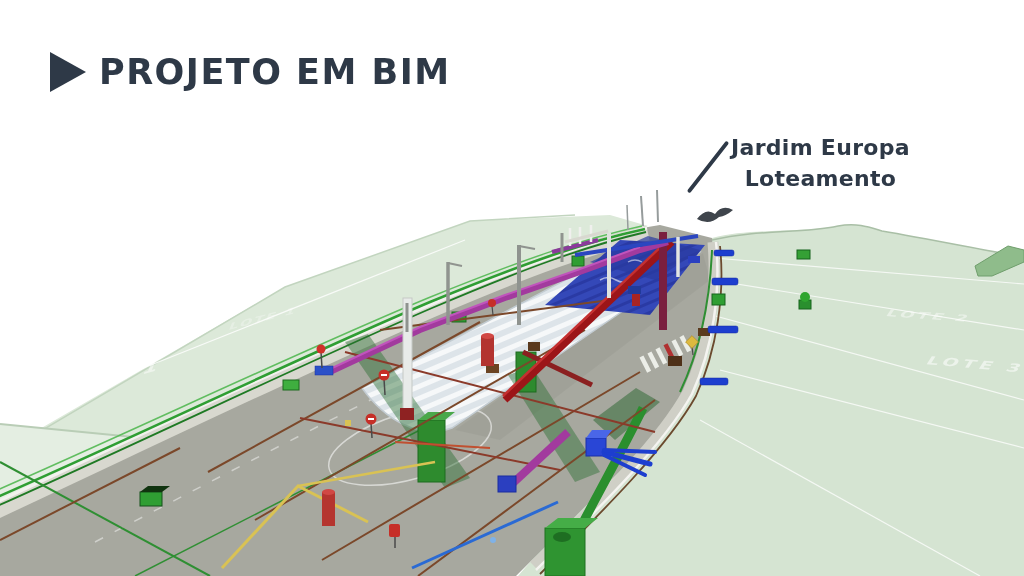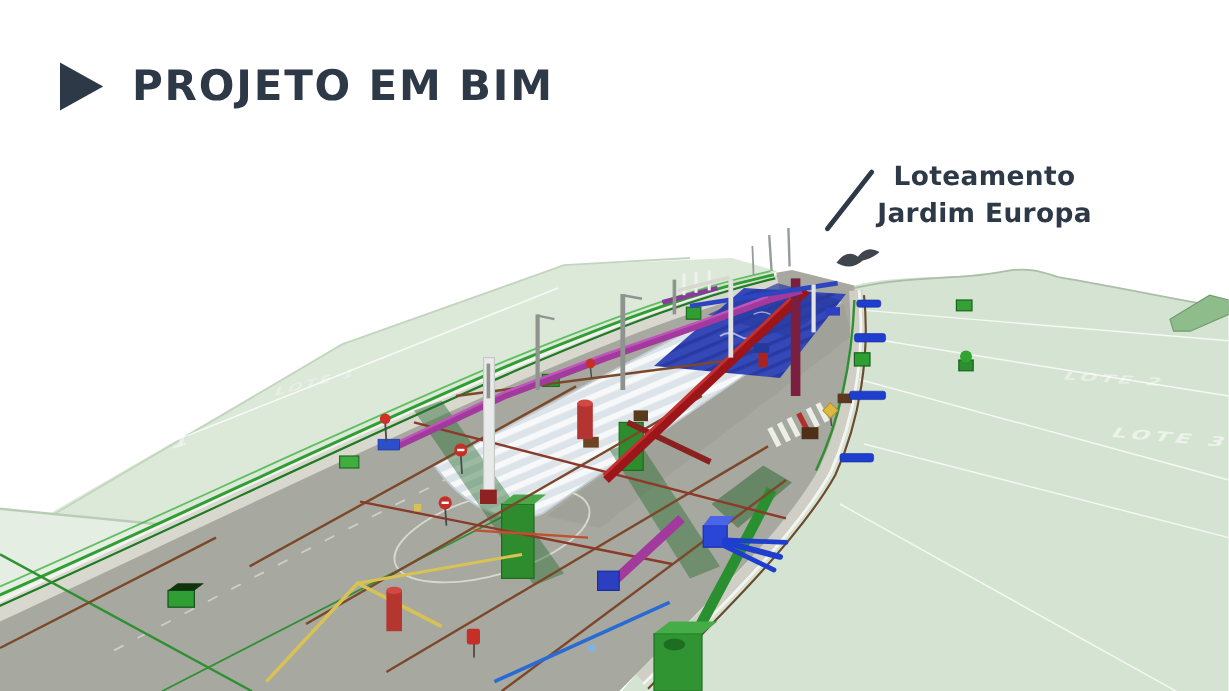--- a/index.html
+++ b/index.html
@@ -1,19 +1,19 @@
 <!DOCTYPE html>
 <html><head>
 <meta charset="utf-8">
 <style>
   html,body{margin:0;padding:0;background:#ffffff;}
   .stage{position:relative;width:1024px;height:576px;overflow:hidden;background:#ffffff;
          font-family:"DejaVu Sans","Liberation Sans",sans-serif;}
   .scene{position:absolute;left:0;top:0;}
-  .header{position:absolute;left:50px;top:52px;display:flex;align-items:center;gap:24px;}
+  .header{position:absolute;left:50px;top:52px;display:flex;align-items:center;gap:13px;}
   .tri{width:0;height:0;border-left:36px solid #2e3947;border-top:20px solid transparent;
        border-bottom:20px solid transparent;}
   .title{font-size:35px;font-weight:700;letter-spacing:1.5px;color:#2e3947;margin:0;}
   .annotation{position:absolute;left:731px;top:132px;text-align:center;color:#2e3947;}
   .annotation p{margin:0;font-size:22px;font-weight:700;line-height:1.43;letter-spacing:0.3px;}
   .pointer-line{position:absolute;left:676px;top:165px;width:64px;height:4px;background:#2e3947;
                 border-radius:2px;transform:rotate(-52deg);}
   svg text.lot{font-family:"DejaVu Sans","Liberation Sans",sans-serif;font-weight:700;}
 </style>
 </head>
@@ -226,17 +226,17 @@
     <path d="M 697,219 Q 706,207 715,214 Q 722,204 733,210 Q 726,216 719,217 Q 709,226 697,219 Z" fill="#3f454c"></path>
   </svg>
 
   <div class="header">
     <span class="tri"></span>
     <h1 class="title">PROJETO EM BIM</h1>
   </div>
 
   <div class="pointer-line"></div>
   <div class="annotation">
+    <p>Jardim Europa</p>
     <p>Loteamento</p>
-    <p>Jardim Europa</p>
   </div>
 
 </div>
 
 </body></html>

